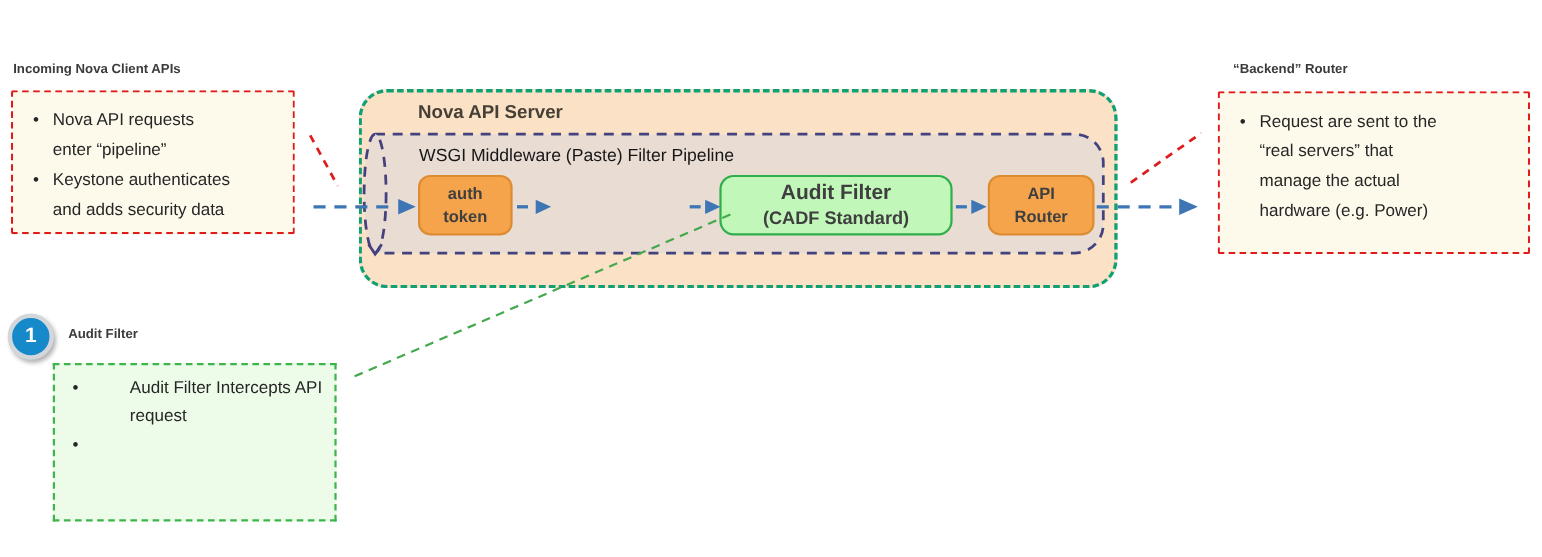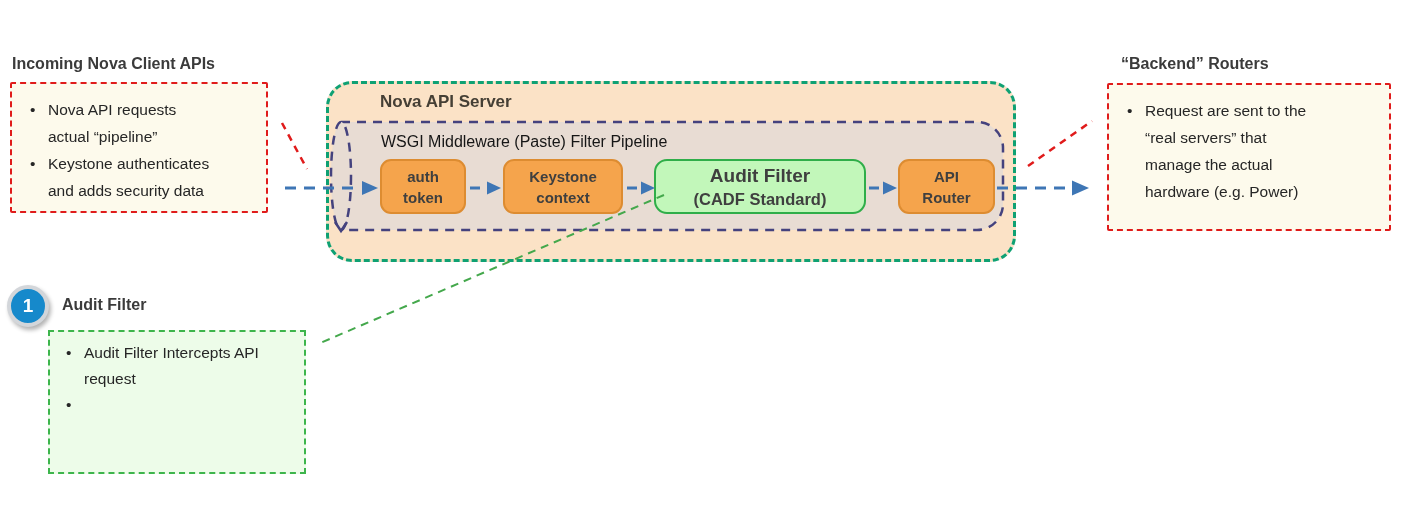--- a/index.html
+++ b/index.html
@@ -1,21 +1,21 @@
 <!DOCTYPE html>
 <html><head>
 <meta charset="utf-8">
 <style>
   html,body{margin:0;padding:0;background:#ffffff;}
   #canvas{
     position:relative;width:1402px;height:506px;background:#ffffff;
     font-family:"Liberation Sans", sans-serif;color:#2e2e2e;overflow:hidden;
   }
   .abs{position:absolute;}
-  .heading{font-size:16px;font-weight:bold;color:#3b3b3b;white-space:nowrap;}
+  .heading{font-size:12px;font-weight:bold;color:#3b3b3b;white-space:nowrap;}
   
   .note-box{
     border:2px dashed #e01b1b;background:#fdfaec;border-radius:2px;
     box-sizing:border-box;
   }
   .note-inner{padding:12px 10px 0 18px;}
   .bullet-row{display:flex;font-size:15.5px;line-height:27px;color:#262626;}
   .bullet-mark{width:18px;flex:0 0 18px;text-align:left;}
   .bullet-mark::before{content:"\2022";}
   .bullet-text{max-width:172px;}
@@ -50,63 +50,60 @@
     box-shadow:2px 3px 4px rgba(0,0,0,0.30);
     display:flex;align-items:center;justify-content:center;
     color:#ffffff;font-size:19px;font-weight:bold;
   }
   .callout-title{left:62px;top:296px;}
   .callout-box{
     left:48px;top:330px;width:258px;height:144px;
     border:2px dashed #3db54c;background:#edfce9;box-sizing:border-box;
   }
   .callout-box .note-inner{padding:8px 8px 0 16px;}
-  .callout-box .bullet-row{font-size:15.5px;line-height:26px;}
+  .callout-box .bullet-row{font-size:15.5px;line-height:26px;gap:34px;}
   .callout-box .bullet-text{max-width:182px;}
   svg.overlay{position:absolute;left:0;top:0;pointer-events:none;}
 </style>
 </head>
 <body>
 
 <div id="canvas">
 
   <div class="abs heading" style="left:12px;top:55px;">Incoming Nova Client  APIs</div>
   <div class="abs note-box left" style="left:10px;top:82px;width:258px;height:131px;">
     <div class="note-inner">
       <div class="bullet-row">
         <span class="bullet-mark"></span>
-        <span class="bullet-text">Nova API requests actual “pipeline”</span>
+        <span class="bullet-text">Nova API requests enter “pipeline”</span>
       </div>
       <div class="bullet-row">
         <span class="bullet-mark"></span>
         <span class="bullet-text">Keystone authenticates and adds security data</span>
       </div>
     </div>
   </div>
 
   <div class="abs nova-box"></div>
   <div class="abs nova-title">Nova API Server</div>
   <div class="abs wsgi-fill"></div>
   <div class="abs wsgi-title">WSGI Middleware (Paste) Filter Pipeline</div>
 
   <div class="abs stage orange" style="left:380px;width:86px;">
     <span class="stage-label">auth token</span>
   </div>
-  <div class="abs stage orange" style="left:503px;width:120px;">
-    <span class="stage-label">Keystone context</span>
-  </div>
   <div class="abs stage green" style="left:654px;width:212px;">
     <span class="stage-title">Audit Filter</span>
     <span class="stage-sub">(CADF Standard)</span>
   </div>
   <div class="abs stage orange" style="left:898px;width:97px;">
     <span class="stage-label">API Router</span>
   </div>
 
-  <div class="abs heading" style="left:1121px;top:55px;">“Backend” Routers</div>
+  <div class="abs heading" style="left:1121px;top:55px;">“Backend” Router</div>
   <div class="abs note-box right" style="left:1107px;top:83px;width:284px;height:148px;">
     <div class="note-inner">
       <div class="bullet-row">
         <span class="bullet-mark"></span>
         <span class="bullet-text">Request are sent to the “real servers” that manage the actual hardware (e.g. Power)</span>
       </div>
     </div>
   </div>
 
   <div class="abs badge">

